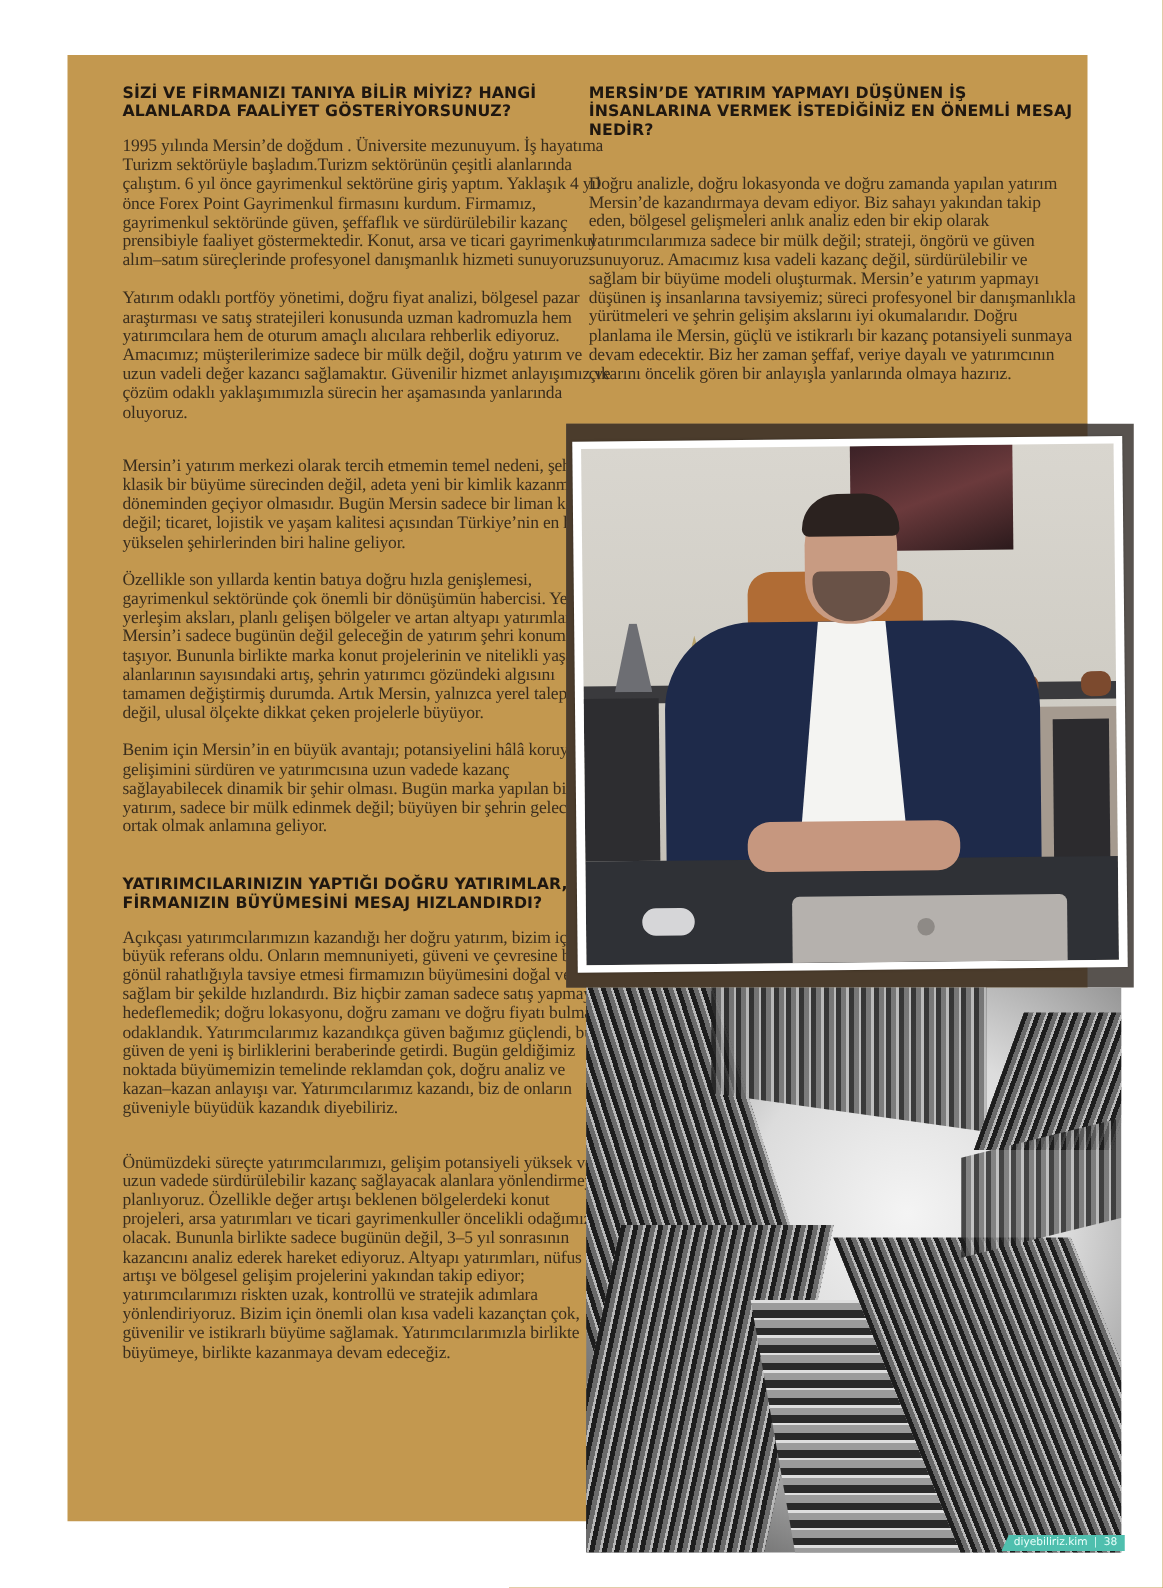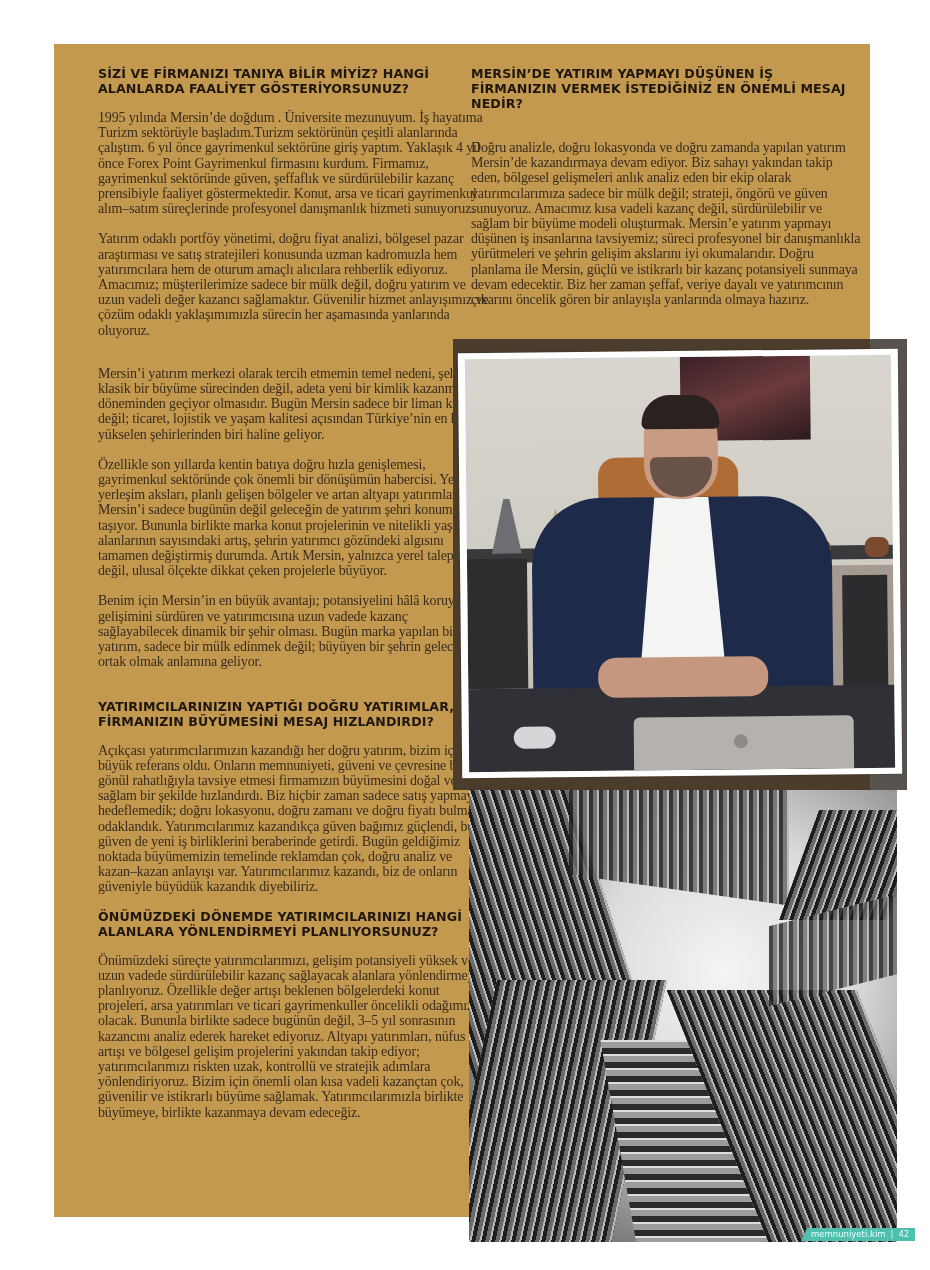--- a/index.html
+++ b/index.html
@@ -107,27 +107,26 @@
   <div class="gap-p"></div>
   <p>Benim için Mersin’in en büyük avantajı; potansiyelini hâlâ koruyan, gelişimini sürdüren ve yatırımcısına uzun vadede kazanç sağlayabilecek dinamik bir şehir olması. Bugün marka yapılan bir yatırım, sadece bir mülk edinmek değil; büyüyen bir şehrin geleceğine ortak olmak anlamına geliyor.</p>
   <div class="gap-p"></div>
   <div class="gap-s"></div>
 
   <h2>YATIRIMCILARINIZIN YAPTIĞI DOĞRU YATIRIMLAR, FİRMANIZIN BÜYÜMESİNİ MESAJ HIZLANDIRDI?</h2>
   <div class="gap-s"></div>
   <p>Açıkçası yatırımcılarımızın kazandığı her doğru yatırım, bizim için en büyük referans oldu. Onların memnuniyeti, güveni ve çevresine bizi gönül rahatlığıyla tavsiye etmesi firmamızın büyümesini doğal ve sağlam bir şekilde hızlandırdı. Biz hiçbir zaman sadece satış yapmayı hedeflemedik; doğru lokasyonu, doğru zamanı ve doğru fiyatı bulmaya odaklandık. Yatırımcılarımız kazandıkça güven bağımız güçlendi, bu güven de yeni iş birliklerini beraberinde getirdi. Bugün geldiğimiz noktada büyümemizin temelinde reklamdan çok, doğru analiz ve kazan–kazan anlayışı var. Yatırımcılarımız kazandı, biz de onların güveniyle büyüdük kazandık diyebiliriz.</p>
   <div class="gap-s"></div>
 
-  <h2>ÖNÜMÜZDEKİ DÖNEMDE YATIRIMCILARINIZI HANGİ ALANLARA YÖNLENDİRMEYİ PLANLIYORSUNUZ?</h2>
   <div class="gap-s"></div>
   <p>Önümüzdeki süreçte yatırımcılarımızı, gelişim potansiyeli yüksek ve uzun vadede sürdürülebilir kazanç sağlayacak alanlara yönlendirmeyi planlıyoruz. Özellikle değer artışı beklenen bölgelerdeki konut projeleri, arsa yatırımları ve ticari gayrimenkuller öncelikli odağımızda olacak. Bununla birlikte sadece bugünün değil, 3–5 yıl sonrasının kazancını analiz ederek hareket ediyoruz. Altyapı yatırımları, nüfus artışı ve bölgesel gelişim projelerini yakından takip ediyor; yatırımcılarımızı riskten uzak, kontrollü ve stratejik adımlara yönlendiriyoruz. Bizim için önemli olan kısa vadeli kazançtan çok, güvenilir ve istikrarlı büyüme sağlamak. Yatırımcılarımızla birlikte büyümeye, birlikte kazanmaya devam edeceğiz.</p>
 </div>
 
 <div class="col col-right">
-  <h2>MERSİN’DE YATIRIM YAPMAYI DÜŞÜNEN İŞ FİRMANIZIN VERMEK İSTEDİĞİNİZ EN ÖNEMLİ MESAJ NEDİR?</h2>
+  <h2>MERSİN’DE YATIRIM YAPMAYI DÜŞÜNEN İŞ İNSANLARINA VERMEK İSTEDİĞİNİZ EN ÖNEMLİ MESAJ NEDİR?</h2>
   <div class="gap-s"></div>
   <div class="gap-p"></div>
   <p>Doğru analizle, doğru lokasyonda ve doğru zamanda yapılan yatırım Mersin’de kazandırmaya devam ediyor. Biz sahayı yakından takip eden, bölgesel gelişmeleri anlık analiz eden bir ekip olarak yatırımcılarımıza sadece bir mülk değil; strateji, öngörü ve güven sunuyoruz. Amacımız kısa vadeli kazanç değil, sürdürülebilir ve sağlam bir büyüme modeli oluşturmak. Mersin’e yatırım yapmayı düşünen iş insanlarına tavsiyemiz; süreci profesyonel bir danışmanlıkla yürütmeleri ve şehrin gelişim akslarını iyi okumalarıdır. Doğru planlama ile Mersin, güçlü ve istikrarlı bir kazanç potansiyeli sunmaya devam edecektir. Biz her zaman şeffaf, veriye dayalı ve yatırımcının çıkarını öncelik gören bir anlayışla yanlarında olmaya hazırız.</p>
 </div>
 
 <div class="frame-back"></div>
 <div class="frame-back-gold"></div>
 <div class="photo-border">
   <div class="photo-person" title="portrait-photo-man-at-office-desk">
     <div class="ph shelf"></div>
@@ -157,14 +156,14 @@
   <div class="bld b1"></div>
   <div class="bld b2"></div>
   <div class="bld b3"></div>
   <div class="bld b4"></div>
   <div class="bld b5"></div>
   <div class="bld b6"></div>
   <div class="bld b7"></div>
 </div>
 
 <div class="footer-badge">
-  <span>memnuniyeti.kim</span><span class="sep">|</span><span>42</span>
+  <span>diyebiliriz.kim</span><span class="sep">|</span><span>38</span>
 </div>
 
 </body></html>

